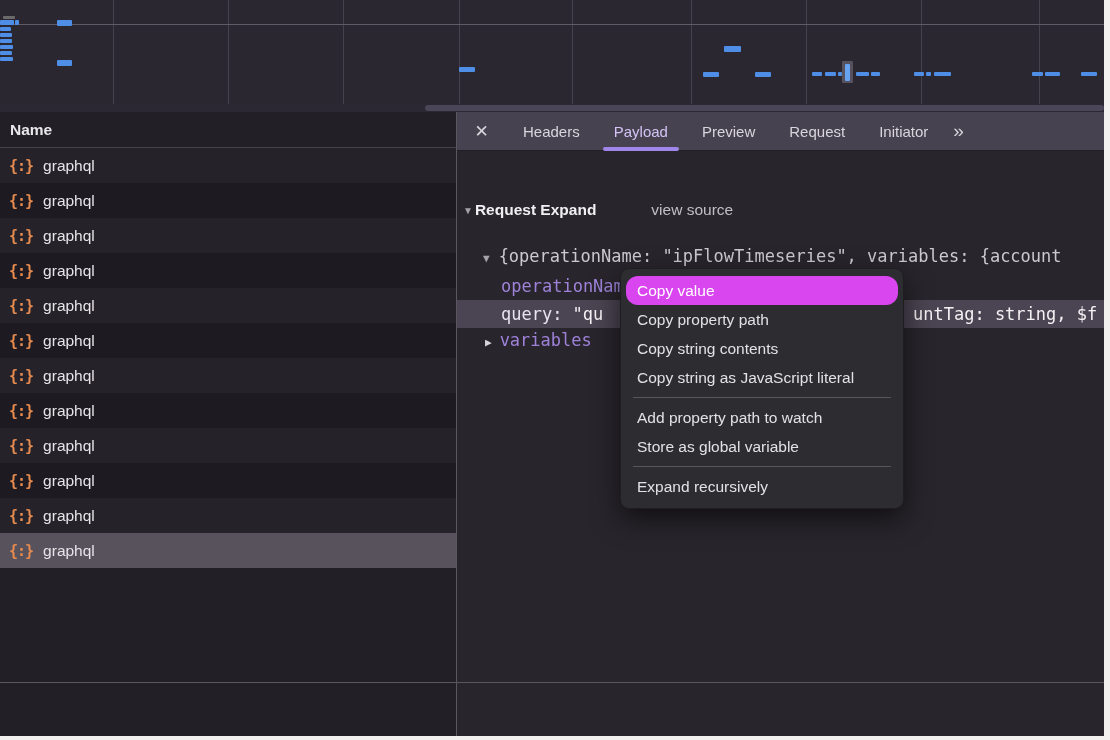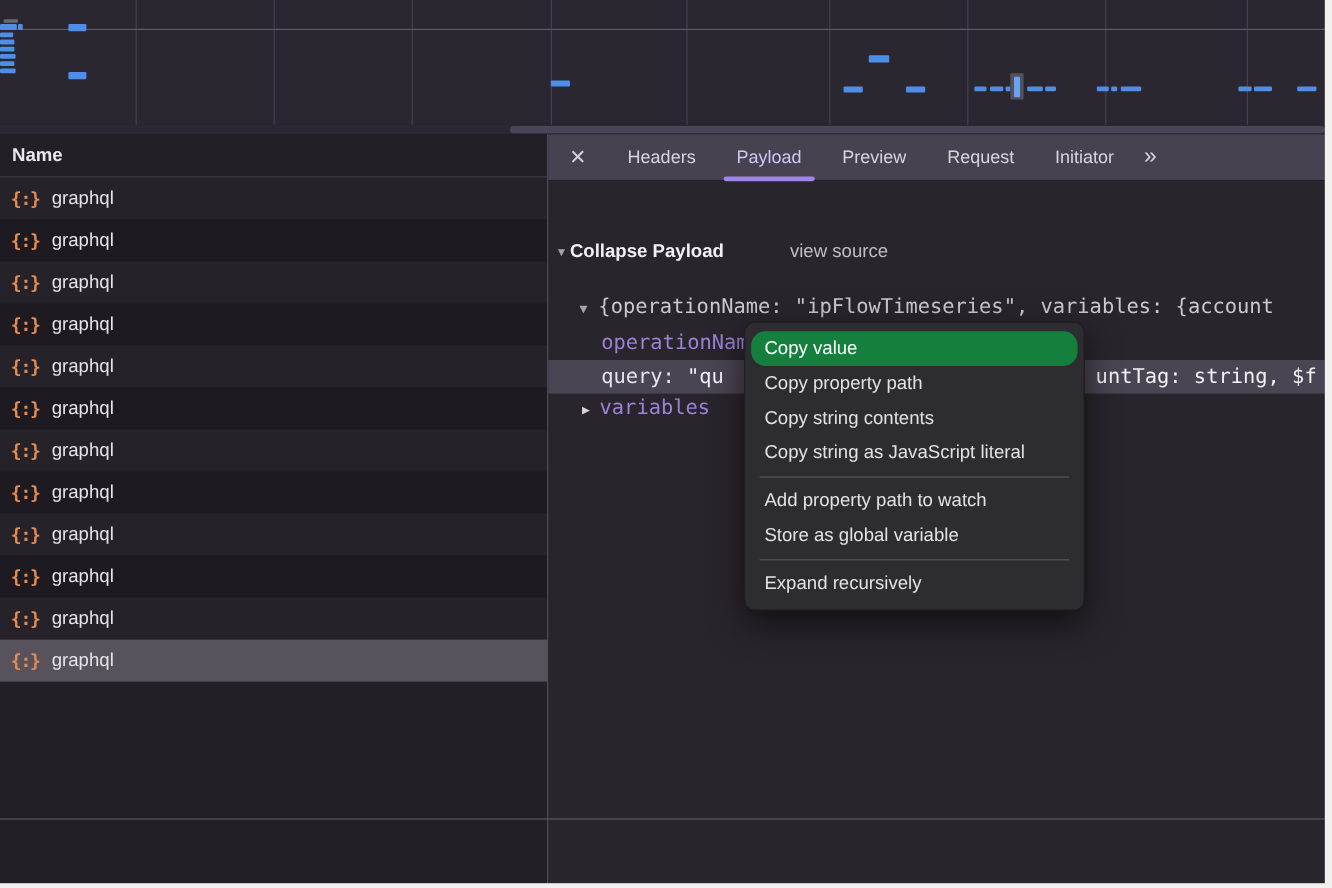--- a/index.html
+++ b/index.html
@@ -63,21 +63,21 @@
   .tri3{color:#d8d6dc;font-size:11px;margin-right:8px;}
   .rfrag{position:absolute;top:0;color:#f2f1f4;}
   .r3{left:456px;}
   .r4{left:451px;color:#eceaf0;}
   
   .context-menu{position:absolute;left:620px;top:268px;width:284px;background:#2d2c30;
     border:1px solid #1e1d20;border-radius:9px;padding:7px 0;z-index:10;
     box-shadow:0 10px 28px rgba(0,0,0,.6);}
   .menu-item{height:29px;line-height:29px;padding-left:16px;color:#e2e1e4;font-size:15.5px;
     white-space:nowrap;}
-  .menu-item.hl{margin:0 5px;padding-left:11px;border-radius:12px;background:#15803d;color:#ffffff;}
+  .menu-item.hl{margin:0 5px;padding-left:11px;border-radius:12px;background:#d946ef;color:#ffffff;}
   .menu-sep{height:1px;background:#57565a;margin:5px 12px;}
 </style>
 </head>
 <body>
 
 <div class="screen">
 
   <div class="overview">
     <div id="gridlines">
         <div class="gridline" style="left: 113px;"></div>
@@ -193,21 +193,21 @@
           <div class="tab">Preview</div>
           <div class="tab">Request</div>
           <div class="tab">Initiator</div>
         </div>
       <span class="overflow-btn">»</span>
     </div>
 
     <div class="payload">
       <div class="section-head">
         <span class="tri">▼</span>
-        <span class="section-title">Collapse Payload</span>
+        <span class="section-title">Request Expand</span>
         <span class="view-source">view source</span>
       </div>
 
       <div class="tline l1">
         <span class="tri2">▼</span><span>{operationName: "ipFlowTimeseries", variables: {account</span>
       </div>
 
       <div class="tline l2">
         <span class="key">operationName:</span><span class="str">"ipFlowTimeseries"</span>
       </div>

